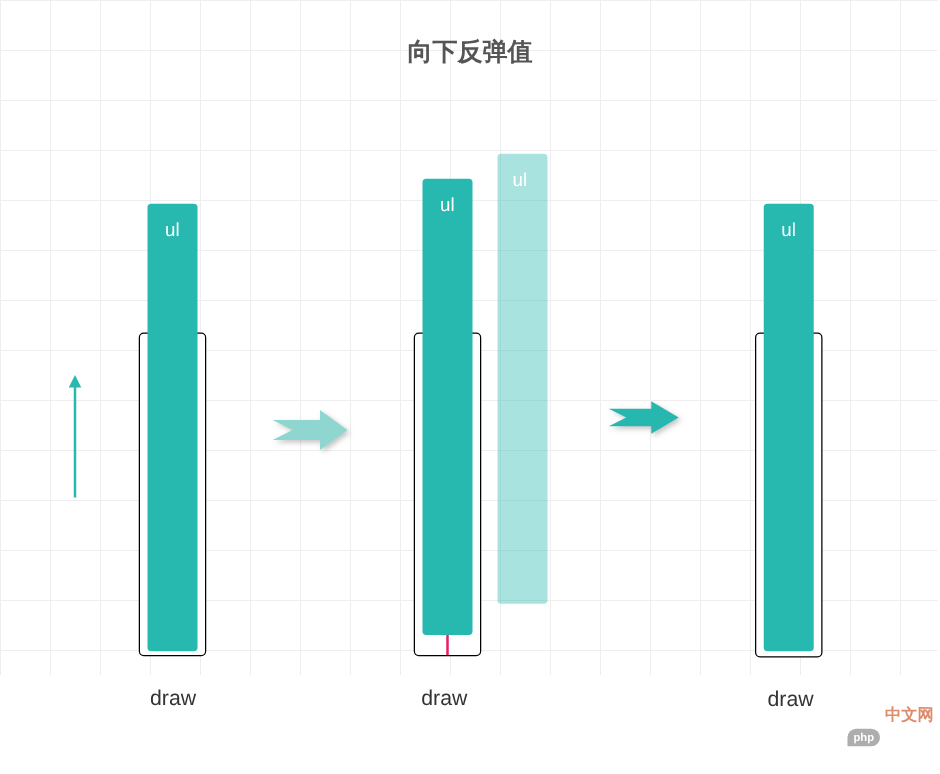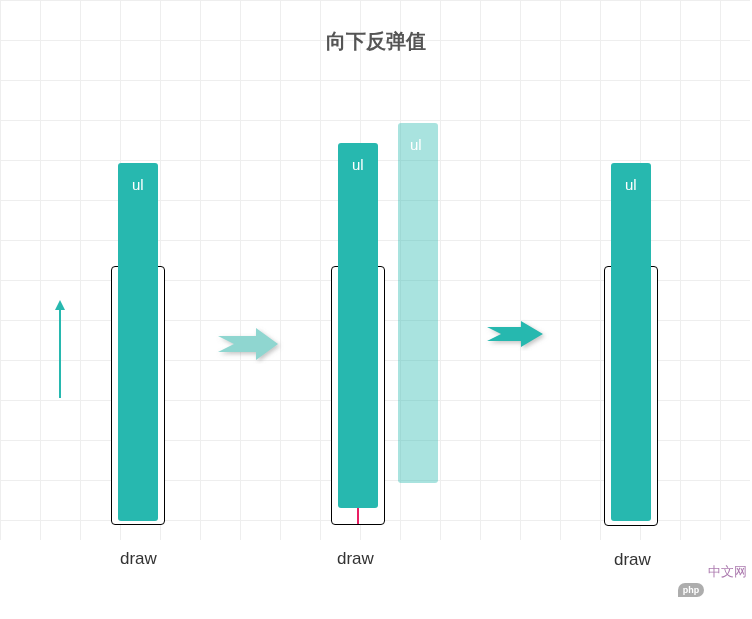--- a/index.html
+++ b/index.html
@@ -235,21 +235,22 @@
       font-weight: bold;
       display: flex;
       align-items: center;
       justify-content: center;
       border-radius: 7px 7px 7px 0;
       margin-top: 37px;
     }
     
     .watermark-text {
       font-size: 13px;
-      color: #701a75;
+      color: #c2410c;
+      font-weight: bold;
     }
   </style>
 </head>
 <body>
 
 <div class="grid"></div>
 
 <div class="title">向下反弹值</div>
 
 <div class="up-arrow-line"></div>

